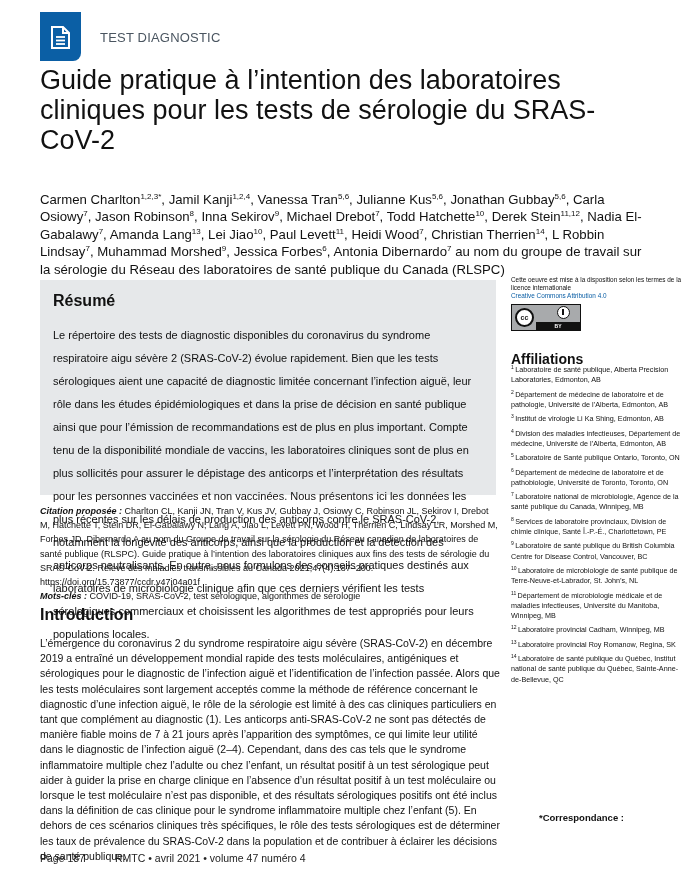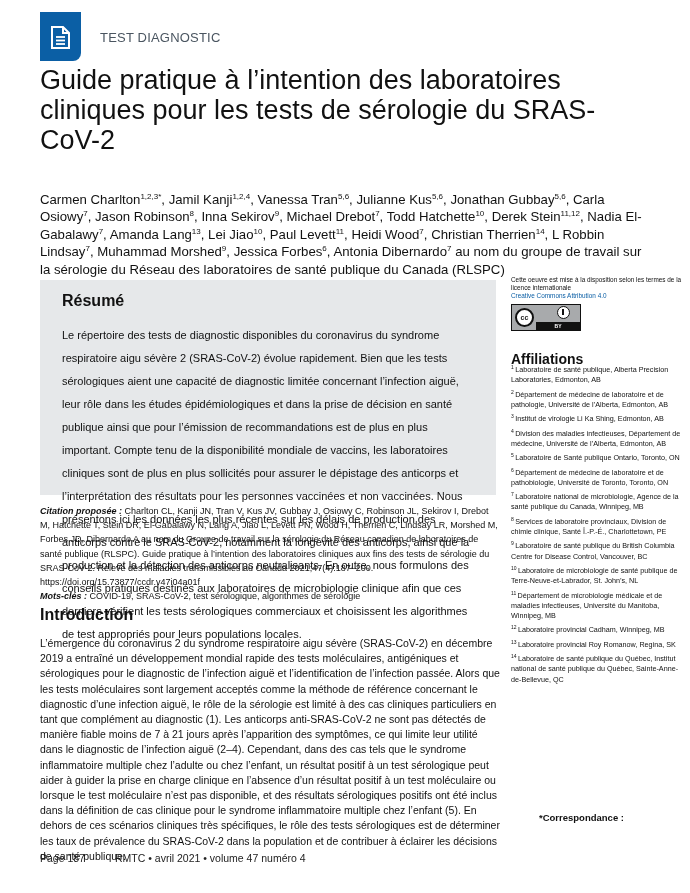--- a/index.html
+++ b/index.html
@@ -8,21 +8,21 @@
 
   .section-tag { position: absolute; left: 40px; top: 12px; width: 41px; height: 49px; background: #0b5fa5; border-bottom-right-radius: 8px; }
   .section-tag svg { position: absolute; left: 10px; top: 14px; }
   .section-label { position: absolute; left: 91px; top: 30px; font-size: 13px; color: #4a5560; letter-spacing: 0.2px; margin-left: 9px; }
 
   .title { position: absolute; left: 40px; top: 65px; width: 560px; font-size: 27px; line-height: 30px; color: #111; font-weight: normal; }
 
   .authors { position: absolute; left: 40px; top: 180px; width: 610px; font-size: 13.2px; line-height: 17.4px; color: #111; margin-top: 11px; }
   .authors sup { font-size: 8px; line-height: 0; vertical-align: 5px; }
 
-  .abstract { position: absolute; left: 40px; top: 280px; width: 456px; height: 215px; background: #e6e8ea; padding: 10px 22px; }
+  .abstract { position: absolute; left: 40px; top: 280px; width: 456px; height: 215px; background: #e6e8ea; padding: 10px 13px; }
   .abstract h2 { font-size: 16px; font-weight: bold; color: #111; margin-top: 2px; }
   .abstract p { margin-top: 14px; font-size: 11px; line-height: 23px; color: #111; }
 
   .citation { position: absolute; left: 40px; top: 504px; width: 460px; font-size: 9px; line-height: 14.2px; color: #111; }
   .citation .lbl { font-weight: bold; font-style: italic; }
 
   .intro-title { position: absolute; left: 40px; top: 606px; font-size: 16px; font-weight: bold; color: #111; }
   .intro { position: absolute; left: 40px; top: 636px; width: 462px; font-size: 10.5px; line-height: 15.2px; color: #111; }
 
   .footer { position: absolute; left: 40px; top: 852px; font-size: 10.5px; color: #222; }

